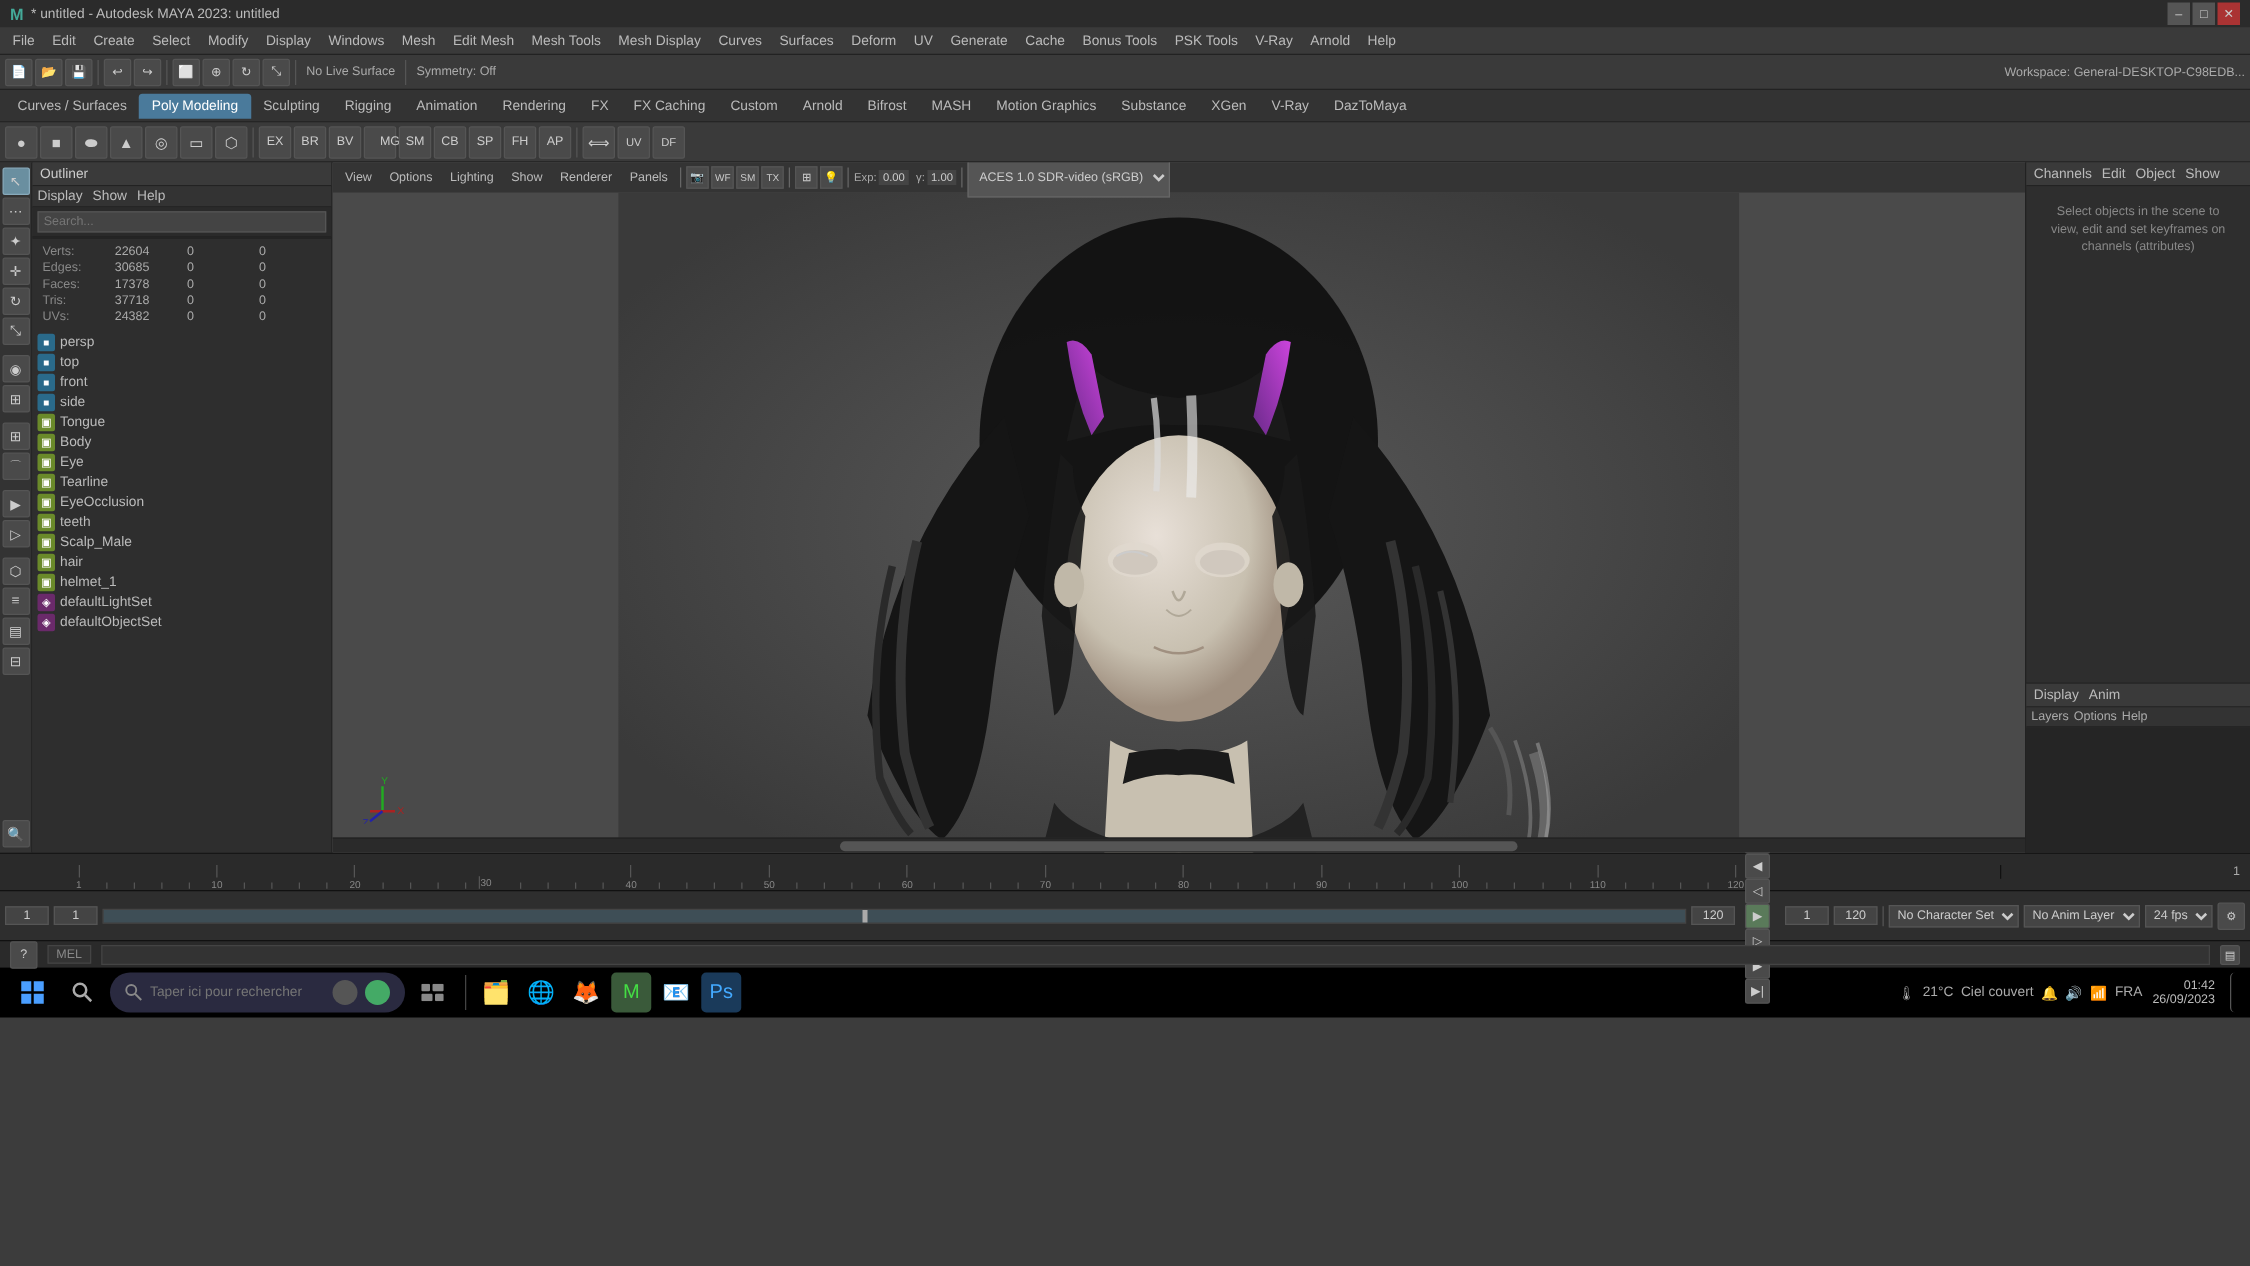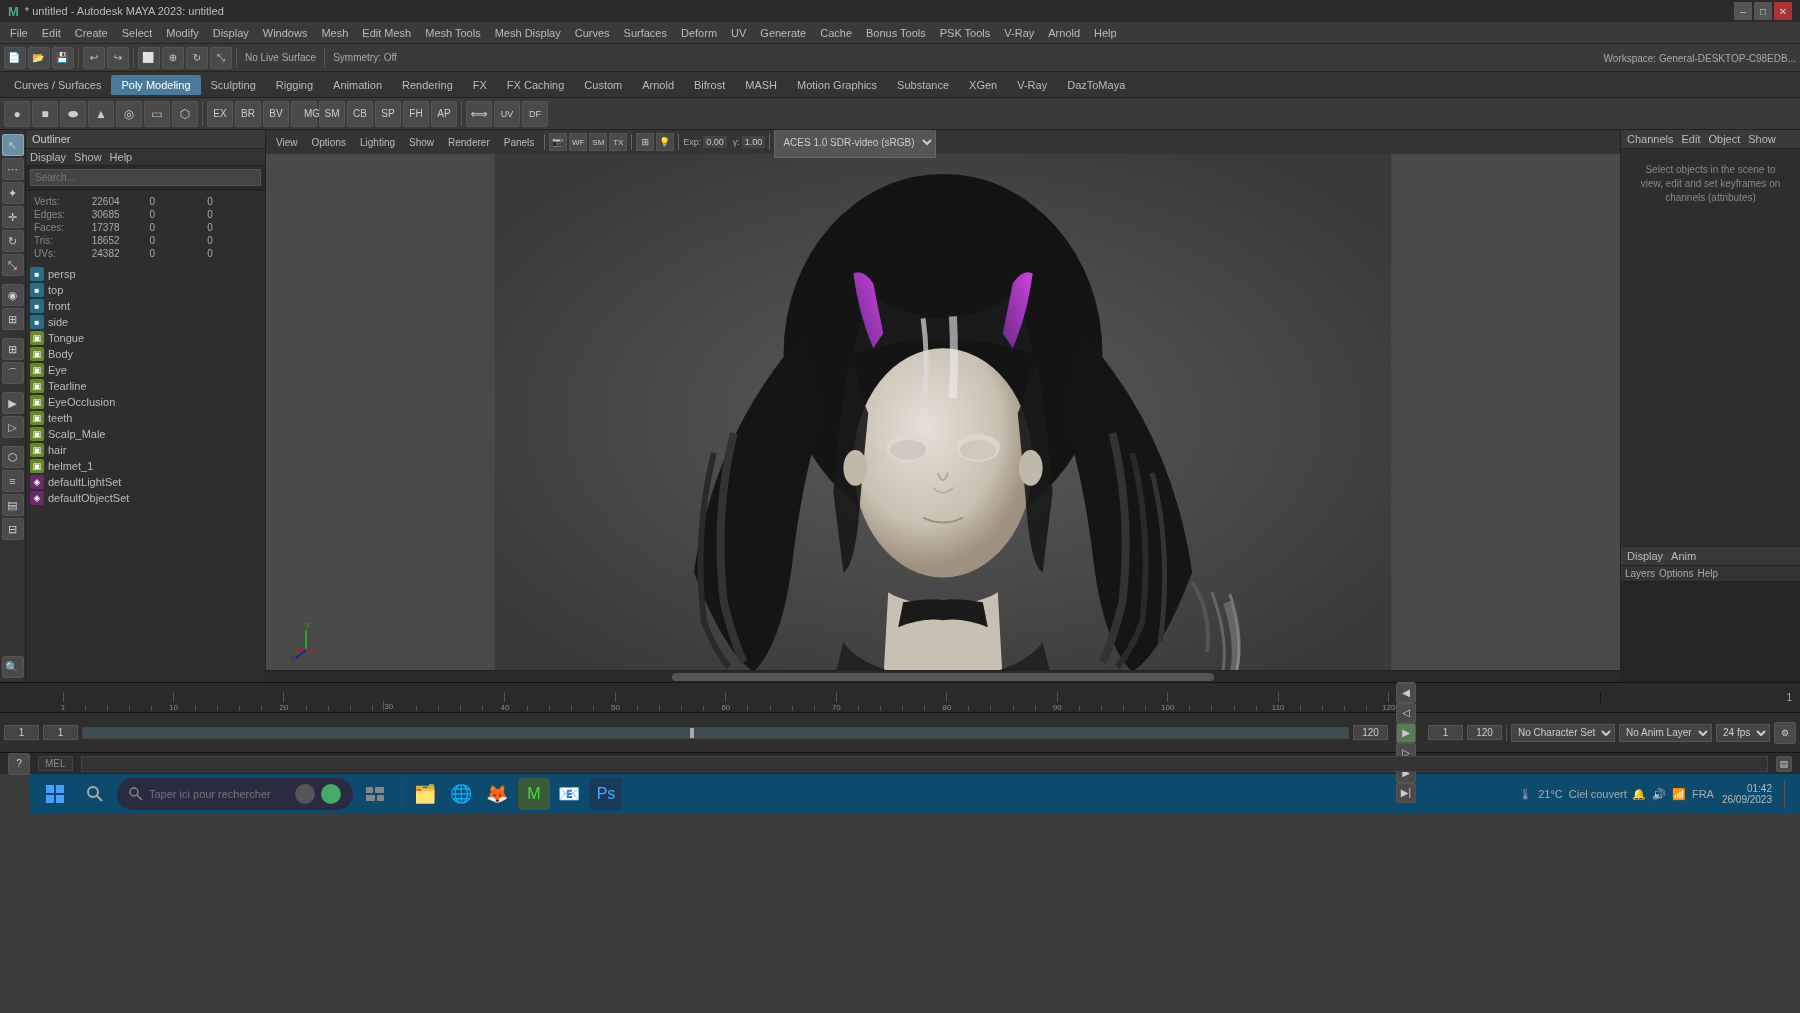--- a/index.html
+++ b/index.html
@@ -90,21 +90,21 @@
     #bottombar { height: 40px; background: #2e2e2e; border-top: 1px solid #111; display: flex; align-items: center; padding: 0 4px; gap: 4px; }
     .play-btn { width: 20px; height: 20px; background: #4a4a4a; border: 1px solid #555; color: #ccc; display: flex; align-items: center; justify-content: center; cursor: pointer; font-size: 10px; border-radius: 2px; }
     .range-input { width: 50px; background: #444; border: 1px solid #555; color: #ccc; padding: 1px 3px; font-size: 10px; text-align: center; }
     .extra-combo { background: #444; border: 1px solid #555; color: #ccc; font-size: 10px; height: 18px; padding: 0 2px; }
 
     
     #statusbar { height: 22px; background: #2a2a2a; border-top: 1px solid #111; display: flex; align-items: center; padding: 0 8px; gap: 8px; }
     #mel-label { color: #888; font-size: 10px; border: 1px solid #444; padding: 1px 6px; background: #333; }
 
     
-    #taskbar { height: 40px; background: #0c4a6e; display: flex; align-items: center; padding: 0 8px; gap: 4px; margin-left: 29px; }
+    #taskbar { height: 40px; background: #000000; display: flex; align-items: center; padding: 0 8px; gap: 4px; }
     .taskbar-btn { width: 36px; height: 32px; background: transparent; border: none; display: flex; align-items: center; justify-content: center; cursor: pointer; border-radius: 4px; }
     .taskbar-search { display: flex; align-items: center; background: #2a2a40; border-radius: 20px; padding: 4px 12px; gap: 6px; height: 32px; min-width: 200px; }
     .taskbar-search input { background: transparent; border: none; color: #aaa; font-size: 11px; width: 140px; }
     .taskbar-app { width: 32px; height: 32px; display: flex; align-items: center; justify-content: center; cursor: pointer; border-radius: 4px; }
     .taskbar-time { color: #bbb; font-size: 10px; text-align: right; margin-left: auto; padding-right: 4px; }
     .sys-icons { display: flex; align-items: center; gap: 6px; color: #aaa; font-size: 11px; }
 
     
     ::-webkit-scrollbar { width: 8px; height: 8px; }
     ::-webkit-scrollbar-track { background: #2a2a2a; }
@@ -269,21 +269,21 @@
         <span class="stats-val">0</span>
       </div>
       <div class="stats-row">
         <span class="stats-label">Faces:</span>
         <span class="stats-val">17378</span>
         <span class="stats-val">0</span>
         <span class="stats-val">0</span>
       </div>
       <div class="stats-row">
         <span class="stats-label">Tris:</span>
-        <span class="stats-val">18652</span>
+        <span class="stats-val">37718</span>
         <span class="stats-val">0</span>
         <span class="stats-val">0</span>
       </div>
       <div class="stats-row">
         <span class="stats-label">UVs:</span>
         <span class="stats-val">24382</span>
         <span class="stats-val">0</span>
         <span class="stats-val">0</span>
       </div>
     </div>

